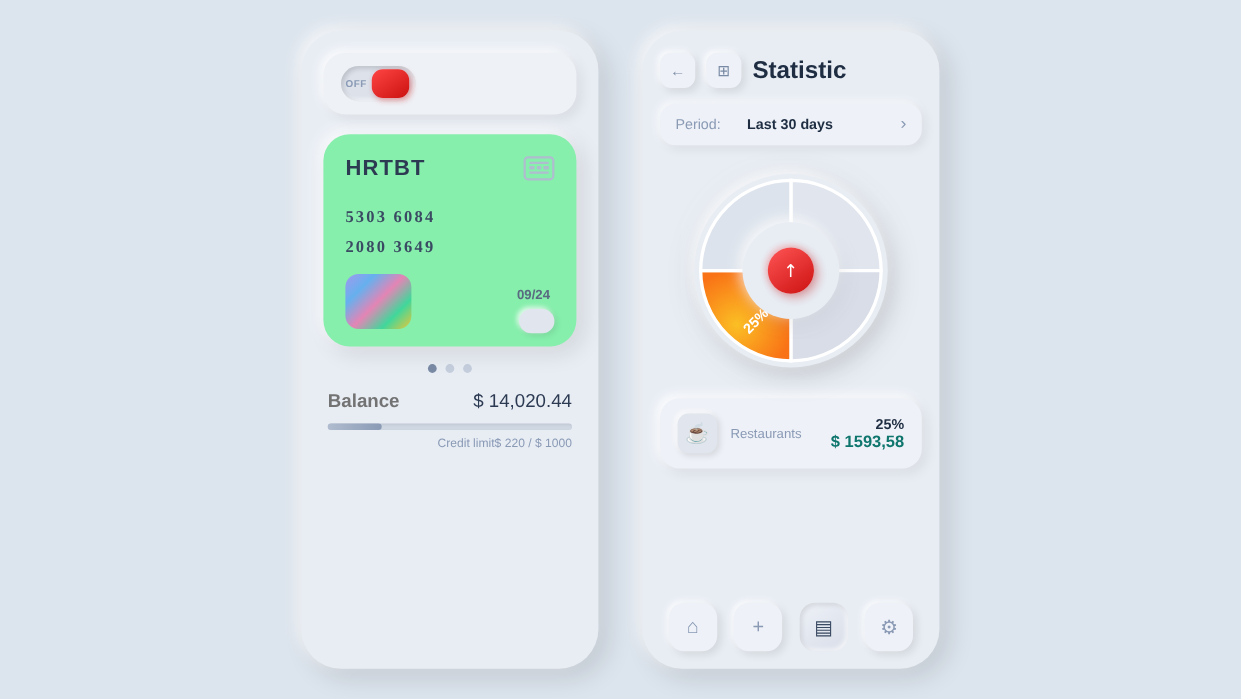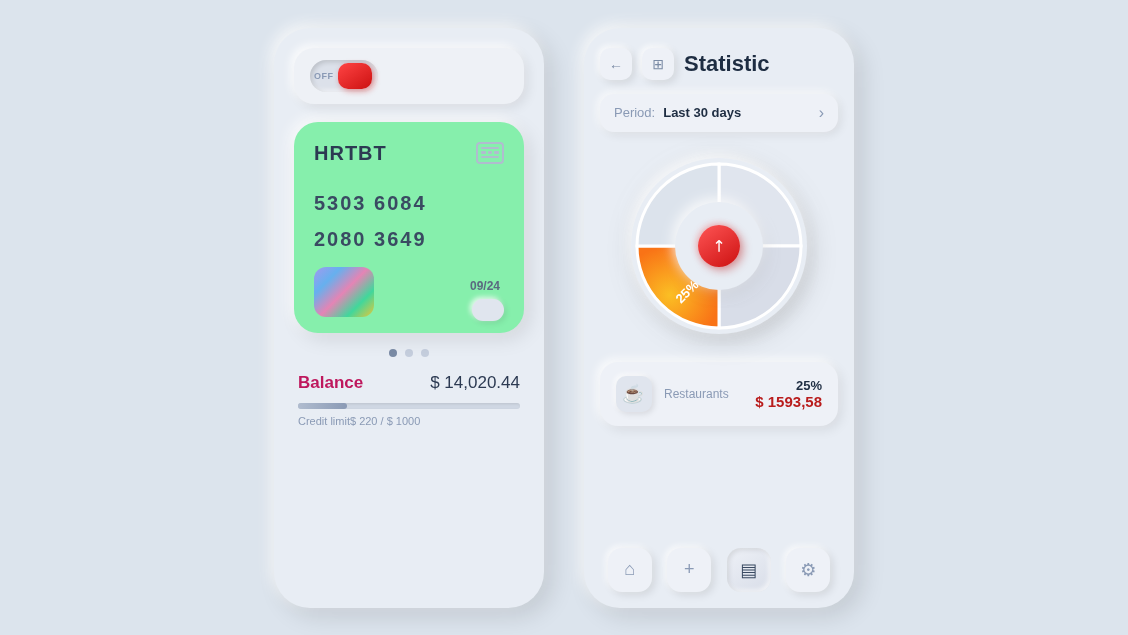--- a/index.html
+++ b/index.html
@@ -104,26 +104,27 @@
       gap: 2px;
       padding: 3px;
     }
     .chip-line {
       background: #b0bccf;
       border-radius: 1px;
     }
     .chip-line.full { grid-column: 1 / -1; height: 2px; }
 
     .card-number {
-      font-size: 20px;
+      font-size: 15px;
       font-weight: 600;
       color: #3a4a62;
       letter-spacing: 2px;
       margin-top: 20px;
       line-height: 1.8;
+      font-family: Liberation Serif, serif;
     }
 
     .card-hologram {
       width: 60px;
       height: 50px;
       background: linear-gradient(135deg, #a78bfa, #60a5fa, #f472b6, #34d399, #fbbf24);
       border-radius: 12px;
       margin-top: 10px;
       opacity: 0.85;
     }
@@ -170,21 +171,21 @@
       padding: 16px 24px 0;
     }
     .balance-row {
       display: flex;
       justify-content: space-between;
       align-items: baseline;
     }
     .balance-label {
       font-size: 17px;
       font-weight: 700;
-      color: #be185d;
+      color: #737373;
     }
     .balance-value {
       font-size: 17px;
       font-weight: 400;
       color: #2c3a52;
     }
 
     .progress-bar {
       width: 100%;
       height: 6px;
@@ -195,21 +196,21 @@
     }
     .progress-fill {
       height: 100%;
       width: 22%;
       background: linear-gradient(90deg, #b0bccf, #8a9ab5);
       border-radius: 3px;
     }
 
     .credit-limit-row {
       display: flex;
-      justify-content: flex-start;
+      justify-content: flex-end;
       margin-top: 6px;
     }
     .credit-label {
       font-size: 11px;
       color: #8a9ab5;
     }
     .credit-value {
       font-size: 11px;
       color: #8a9ab5;
     }
@@ -263,21 +264,21 @@
       border-radius: 14px;
       box-shadow: 3px 3px 10px rgba(0,0,0,0.08), -2px -2px 8px rgba(255,255,255,0.85);
       display: flex;
       align-items: center;
       padding: 10px 14px;
       margin-bottom: 14px;
     }
     .period-label {
       font-size: 13px;
       color: #8a9ab5;
-      margin-right: 8px;
+      margin-right: 24px;
     }
     .period-value {
       font-size: 13px;
       font-weight: 700;
       color: #1e2d42;
       flex: 1;
     }
     .period-arrow {
       color: #8a9ab5;
       font-size: 16px;
@@ -352,21 +353,21 @@
       text-align: right;
     }
     .cat-pct {
       font-size: 13px;
       font-weight: 700;
       color: #1e2d42;
     }
     .cat-amount {
       font-size: 15px;
       font-weight: 700;
-      color: #b91c1c;
+      color: #0f766e;
     }
 
     
     .bottom-nav {
       width: 100%;
       display: flex;
       justify-content: space-around;
       align-items: center;
       margin-top: auto;
     }

